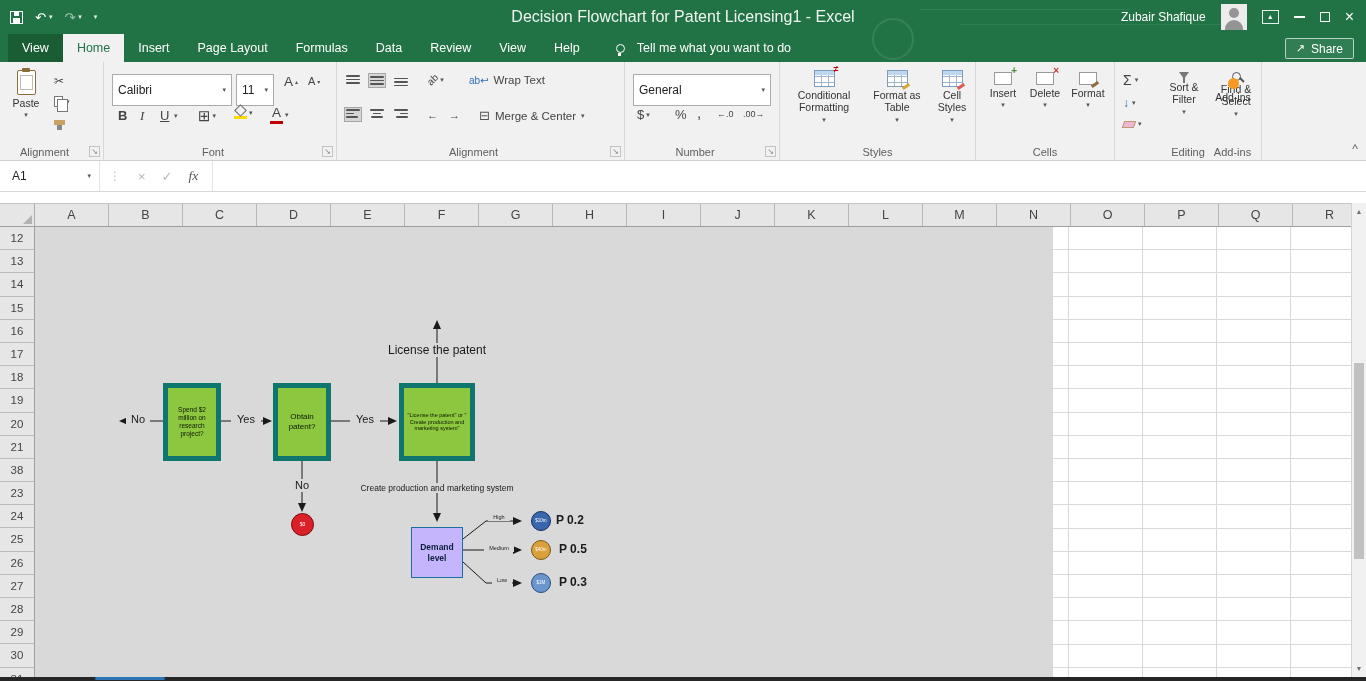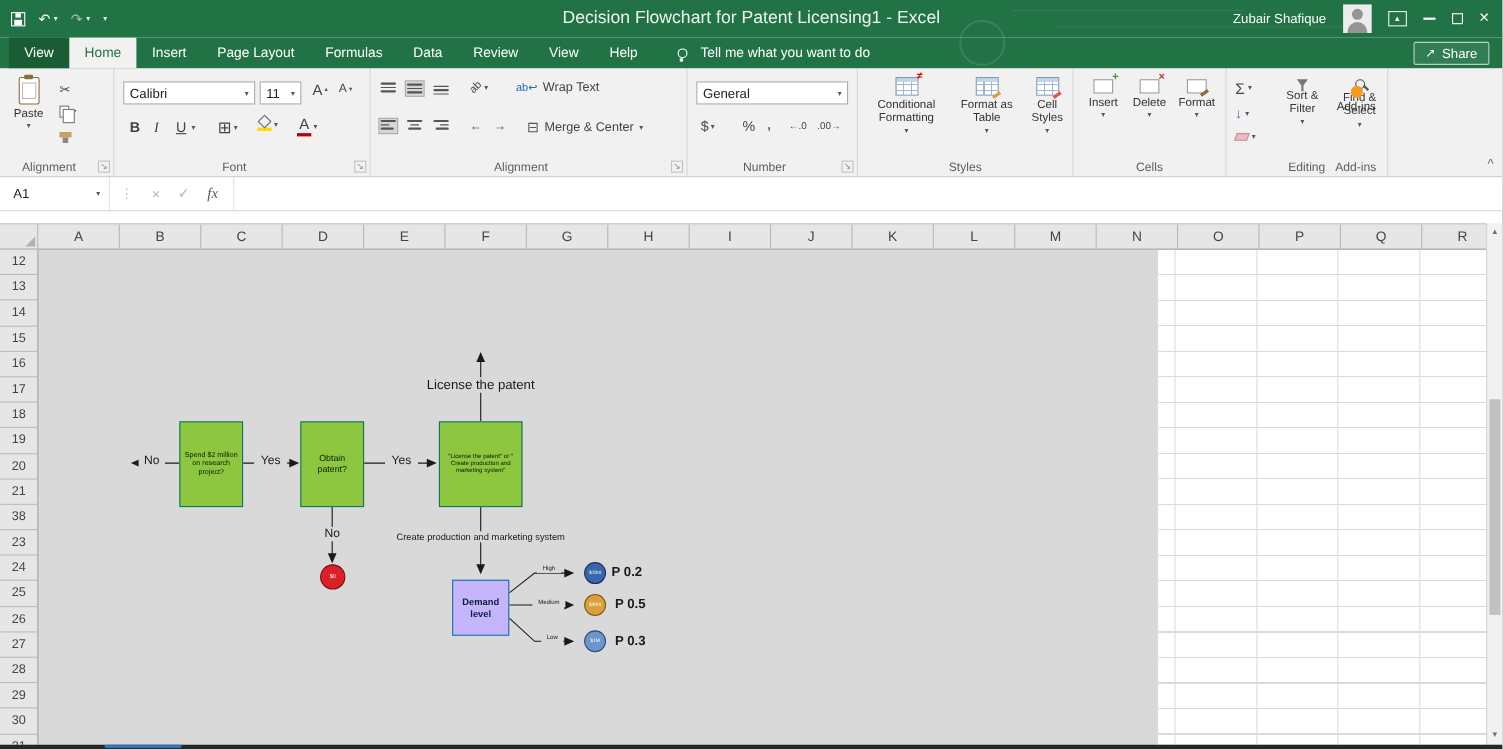--- a/index.html
+++ b/index.html
@@ -38,21 +38,21 @@
   .bulb{width:9px;height:9px;border:1.4px solid #fff;border-radius:50%;position:relative}
   .bulb::after{content:"";position:absolute;left:1.5px;bottom:-4px;width:3px;height:3px;background:#fff}
   .share-btn{position:absolute;right:12px;top:4px;height:21px;border:1px solid rgba(255,255,255,.65);border-radius:2px;display:flex;align-items:center;gap:6px;padding:0 10px;font-size:12px;color:#fff;background:rgba(255,255,255,.08)}
 
   
   .ribbon{position:absolute;top:62px;left:0;right:0;height:99px;background:#f1f1f1;border-bottom:1px solid #d2d0ce;z-index:8;color:#3b3a39}
   .grp{position:absolute;top:0;bottom:0;border-right:1px solid #dad8d6}
   .grp-label{position:absolute;bottom:2px;left:0;right:14px;text-align:center;font-size:11px;color:#605e5c;white-space:nowrap}
   .grp-label.full{right:0}
   .launcher{position:absolute;right:3px;bottom:3px;font-size:8px;color:#8a8886;border:1px solid #c4c2c0;width:11px;height:11px;line-height:9px;text-align:center}
-  .combo{position:absolute;border:1px solid #ababab;background:#fff;height:21px;display:flex;align-items:center;font-size:12px;color:#222;padding:0 5px;justify-content:space-between}
+  .combo{position:absolute;border:1px solid #ababab;background:#fff;height:32px;display:flex;align-items:center;font-size:12px;color:#222;padding:0 5px;justify-content:space-between}
   .caret{font-size:7px;color:#555}
   .ico-btn{position:absolute;display:flex;align-items:center;gap:2px;color:#444}
   .bigbtn{position:absolute;display:flex;flex-direction:column;align-items:center;text-align:center;font-size:10.5px;color:#333;line-height:1.18;gap:2px}
   .minicol-btn{position:absolute;display:flex;align-items:center;gap:3px;color:#444}
   .icon-clipboard{width:19px;height:25px;border:1.4px solid #8a6d3b;background:#fff;position:relative;border-radius:2px}
   .icon-clipboard::before{content:"";position:absolute;top:-3px;left:4px;width:8px;height:4px;background:#8a6d3b;border-radius:1px}
   .icon-clipboard::after{content:"";position:absolute;top:4px;left:2px;width:11px;height:13px;background:#fff;border:1px solid #bbb}
   .icon-copy{position:relative;width:9px;height:11px;border:1px solid #777;background:#fff}
   .icon-copy::after{content:"";position:absolute;left:2px;top:2px;width:9px;height:11px;border:1px solid #777;background:#fff}
   .icon-painter{width:11px;height:5px;background:#c8a165;position:relative}
@@ -104,21 +104,21 @@
   .vs-up{top:0}.vs-down{bottom:0}
   .vs-thumb{position:absolute;left:2px;right:2px;top:160px;height:196px;background:#c1c1c1}
   .bottomline{position:absolute;left:0;right:0;top:677px;height:4px;background:#262626;z-index:11}
   .bluebar{position:absolute;left:95px;top:677px;width:70px;height:3px;background:#2e75b6;border-radius:2px;z-index:12}
 
   
   .connectors{position:absolute;inset:0;z-index:3;pointer-events:none}
   .fc{position:absolute;inset:0;z-index:4;pointer-events:none}
   .fc>*{pointer-events:auto}
   .fc-lbl{position:absolute;background:#d9d9d9;color:#1a1a1a;text-align:center;line-height:1.2}
-  .gbox{position:absolute;background:#8dc63f;border:1px solid #0f766e;color:#0d1a02;display:flex;align-items:center;justify-content:center;text-align:center;padding:2px;line-height:1.2}
+  .gbox{position:absolute;background:#8dc63f;border:5px solid #0f766e;color:#0d1a02;display:flex;align-items:center;justify-content:center;text-align:center;padding:2px;line-height:1.2}
   .circ{position:absolute;border-radius:50%;display:flex;align-items:center;justify-content:center;color:#fff;text-align:center;line-height:1}
   .demand{position:absolute;background:#c4b5fd;border:1px solid #1c6fa0;color:#0a1e3c;display:flex;align-items:center;justify-content:center;text-align:center;font-weight:bold;line-height:1.25}
 </style>
 </head>
 <body>
 
 <div class="app">
 
   <div class="titlebar">
     <div class="deco deco-ring" style="left:872px;top:18px"></div>

